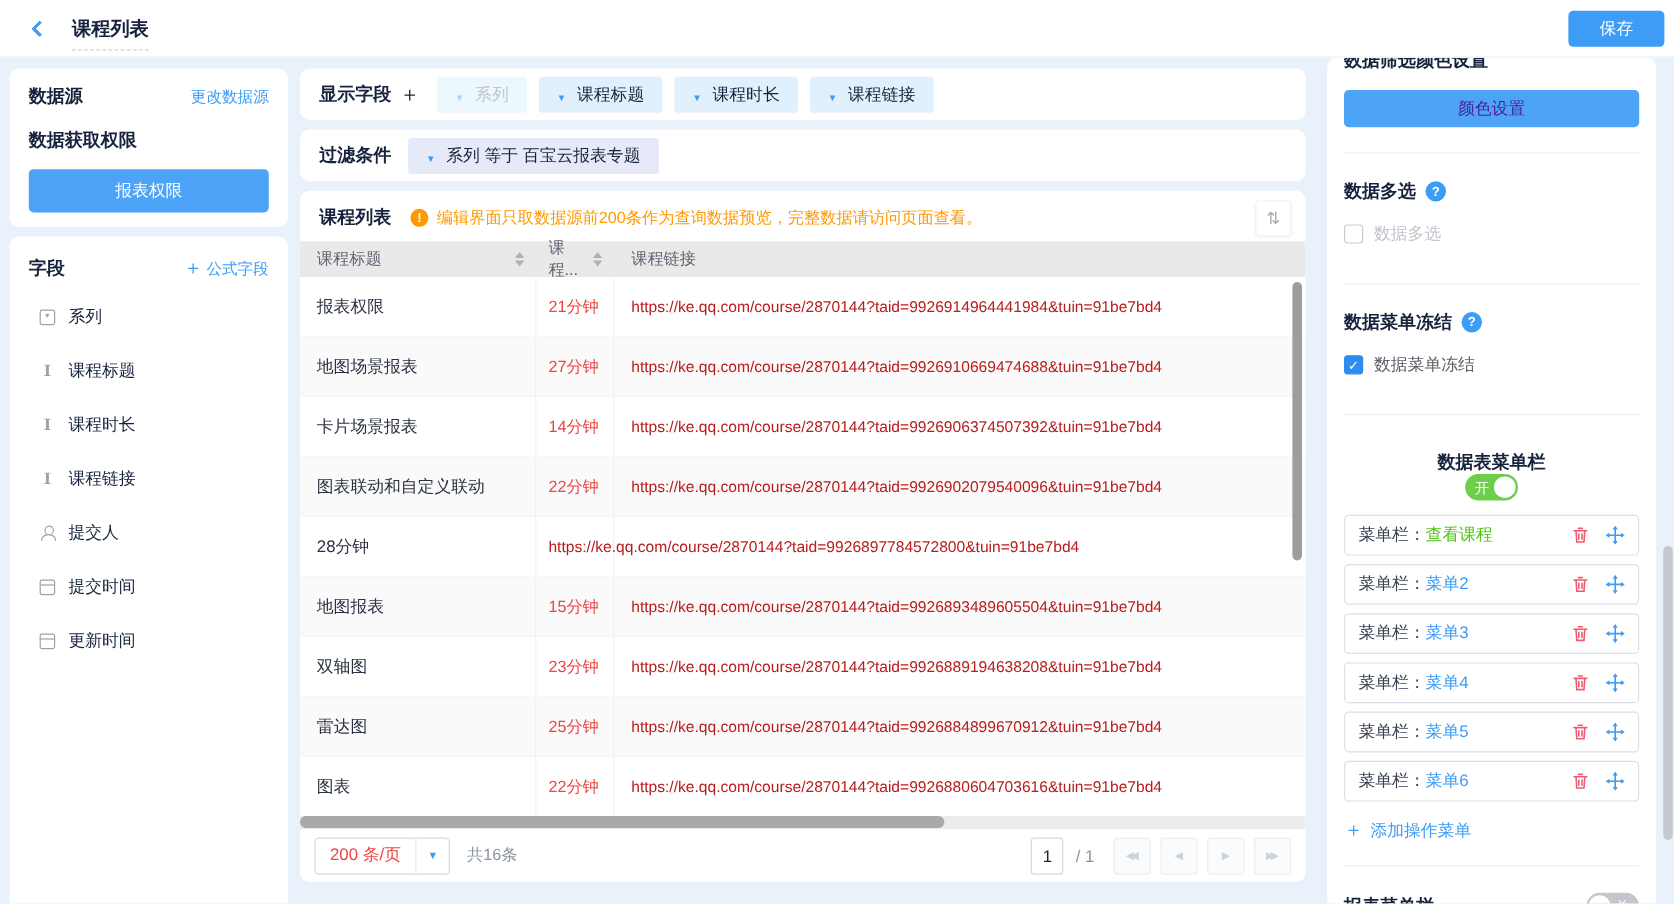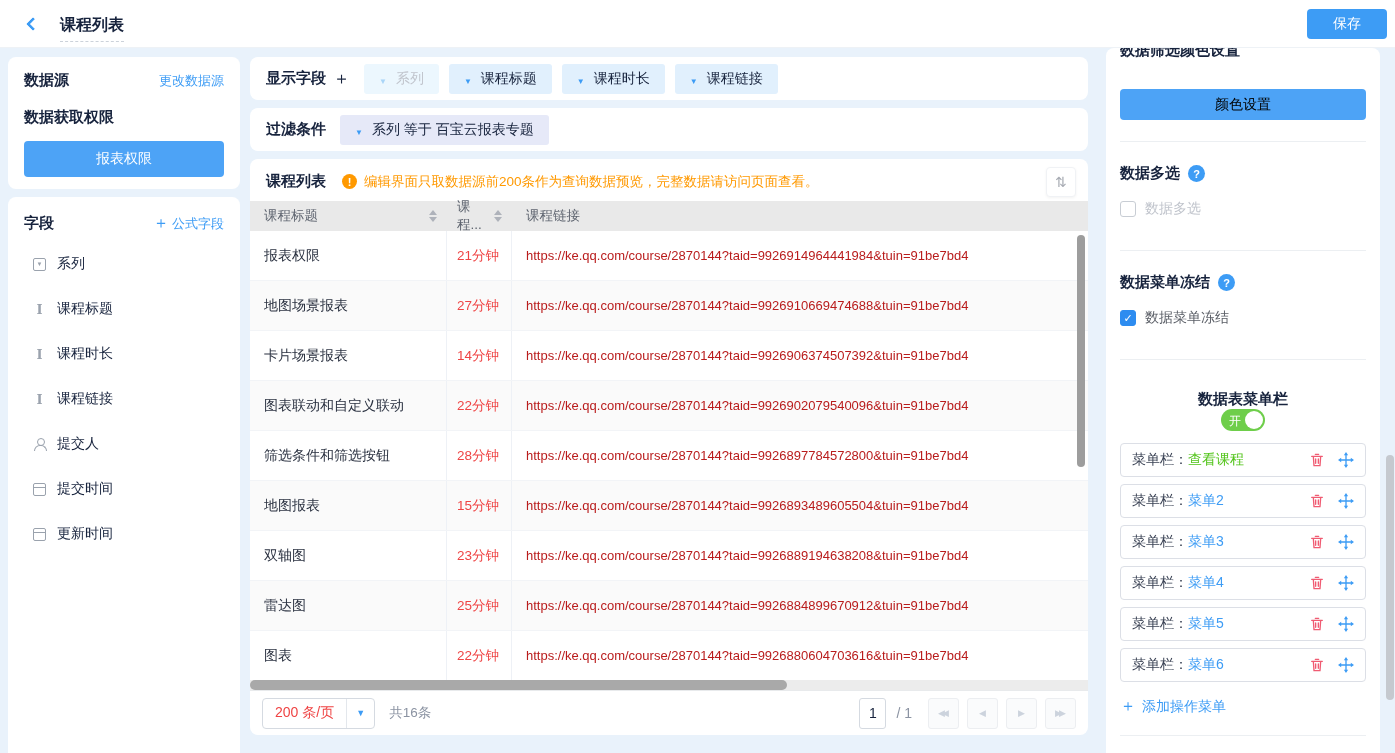--- a/index.html
+++ b/index.html
@@ -87,21 +87,21 @@
   .total{margin-left:14px;color:#8b93a2;font-size:13.5px;}
   .pager{margin-left:auto;display:flex;align-items:center;gap:8px;}
   .page-input{width:27px;height:31px;border:1px solid #d5dae1;border-radius:3px;display:flex;align-items:center;justify-content:center;font-size:14px;background:#fff;cursor:text;}
   .page-total{color:#8b93a2;font-size:14px;margin:0 8px 0 2px;}
   .nav-btn{width:31px;height:31px;background:#fafbfc;border:1px solid #eceef1;border-radius:3px;display:flex;align-items:center;justify-content:center;cursor:pointer;color:#ccd3dd;font-size:9px;}
   .nav-btn.dbl{letter-spacing:-3px;padding-right:3px;}
   
   .right-col{position:absolute;left:1106px;top:48px;width:274px;bottom:-12px;background:#fff;border-radius:8px 8px 0 0;padding:0 14px;overflow:hidden;}
   .clipped{height:13px;overflow:hidden;}
   .clipped span{display:block;margin-top:-7px;font-size:15px;font-weight:700;}
-  .color-btn{margin-top:28px;width:100%;height:31px;background:#4da3f6;color:#000000;border:none;border-radius:4px;font-size:14px;cursor:pointer;}
+  .color-btn{margin-top:14px;width:100%;height:31px;background:#4da3f6;color:#4c1d95;border:none;border-radius:4px;font-size:14px;cursor:pointer;}
   .divider{border-top:1px solid #eceff2;margin-top:21px;}
   .rsec-title{display:flex;align-items:center;gap:8px;font-size:15px;font-weight:700;margin-top:22px;}
   .q-icon{width:17px;height:17px;border-radius:50%;background:#3d9cf5;color:#fff;font-size:11px;font-weight:700;display:flex;align-items:center;justify-content:center;cursor:pointer;}
   .cbx-row{display:flex;align-items:center;gap:9px;margin-top:17px;cursor:pointer;}
   .cbx{width:16px;height:16px;border:1.5px solid #c8cdd4;border-radius:3px;background:#fff;display:flex;align-items:center;justify-content:center;}
   .cbx-row.on .cbx{background:#2d8cf0;border-color:#2d8cf0;}
   .cbx-row.on .cbx::after{content:"✓";color:#fff;font-size:11px;font-weight:700;}
   .cbx-label{color:#c0c4cc;font-size:14px;}
   .cbx-row.on .cbx-label{color:#5a5e66;}
   .toggle{width:44px;height:22px;border-radius:11px;position:relative;cursor:pointer;font-size:12px;color:#fff;}
@@ -276,21 +276,20 @@
             </div>
           </div>
           <div class="tr">
             <div class="td">图表联动和自定义联动</div>
             <div class="td">22分钟</div>
             <div class="td">
               <a>https://ke.qq.com/course/2870144?taid=9926902079540096&amp;tuin=91be7bd4</a>
             </div>
           </div>
           <div class="tr">
-            <div class="td">筛选条件和筛选按钮</div>
             <div class="td">28分钟</div>
             <div class="td">
               <a>https://ke.qq.com/course/2870144?taid=9926897784572800&amp;tuin=91be7bd4</a>
             </div>
           </div>
           <div class="tr">
             <div class="td">地图报表</div>
             <div class="td">15分钟</div>
             <div class="td">
               <a>https://ke.qq.com/course/2870144?taid=9926893489605504&amp;tuin=91be7bd4</a>

